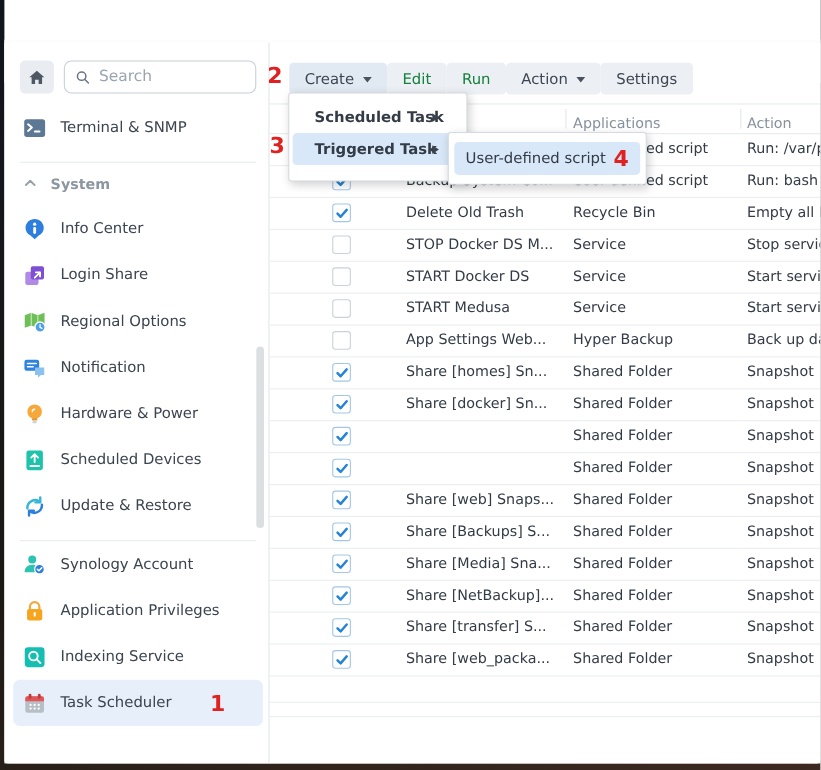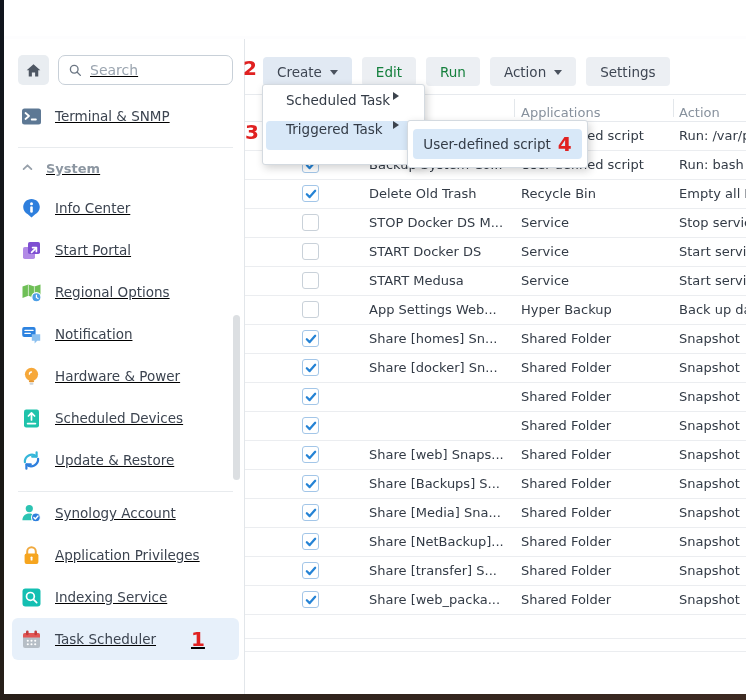--- a/index.html
+++ b/index.html
@@ -10,21 +10,21 @@
   .window { position:absolute; left:4px; top:0; width:742px; height:694px;
             background:#fff; border-radius:0 0 3px 3px; }
   
   .titlebar { height:39px; border-bottom:1px solid #e7eaee; display:flex; align-items:center;
               padding-left:9px; gap:8px; background:#fdfdfe;margin-top:36px; }
   .app-icon { width:23px; height:23px; display:inline-flex; }
   .app-icon svg { width:100%; height:100%; }
   .app-title { font-size:15px; font-weight:bold; color:#434b57; letter-spacing:.2px; }
   
   .win-body { position:absolute; top:39px; left:0; right:0; bottom:0; display:flex; }
-  .sidebar { width:240px; position:relative; background:#fff;text-decoration:underline; }
+  .sidebar { width:240px; position:relative; background:#fff; }
   .content { flex:1; border-left:1px solid #e2e6ea; position:relative; overflow:hidden; background:#fff; }
   
   .side-top { display:flex; gap:9px; margin:16px 11px 10px 14px; }
   .home-btn { width:31px; height:30px; background:#e9edf1; border:none; border-radius:5px;
               display:flex; align-items:center; justify-content:center; cursor:pointer; flex:0 0 31px; }
   .home-btn svg { width:17px; height:17px; }
   .searchbox { flex:1; height:30px; border:1px solid #c8d0d8; border-radius:7px; background:#fff;
                display:flex; align-items:center; padding:0 9px; gap:7px; }
   .searchbox svg { width:15px; height:15px; flex:0 0 15px; }
   .searchbox input { border:none; outline:none; width:100%; font-size:14px; color:#39414c;
@@ -35,21 +35,21 @@
   .side-item.selected { background:#e7f0fa; }
   .s-icon { width:21px; height:21px; flex:0 0 21px; display:inline-flex; }
   .s-icon svg { width:100%; height:100%; }
   .side-divider { border-top:1px solid #e8ebee; margin:10px 11px 0 14px; }
   .side-section { height:37px; margin-top:2px; display:flex; align-items:center; gap:12px;
                   padding-left:17px; color:#8c96a1; font-size:13px; font-weight:bold; cursor:pointer; }
   .side-section svg { width:13px; height:13px; }
   .side-scrollbar { position:absolute; right:4px; top:276px; width:7px; height:165px;
                     background:#dcdfe2; border-radius:4px; cursor:pointer; }
   
-  .toolbar { display:flex; gap:10px; margin:18px 0 0 18px; }
+  .toolbar { display:flex; gap:0; margin:18px 0 0 18px; }
   .tb-btn { height:29px; padding:0 14px; border:none; border-radius:4px; background:#eceff3;
             color:#3e4653; font-size:13.5px; display:flex; align-items:center; gap:8px;
             font-family:"DejaVu Sans","Liberation Sans",sans-serif; cursor:pointer; }
   .tb-btn.active { background:#e1e9f3; }
   .tb-btn.disabled { color:#15803d; cursor:default; }
   .tb-caret { width:0; height:0; border-left:4px solid transparent; border-right:4px solid transparent;
               border-top:5px solid #4a525e; margin-top:2px; }
   
   .tablewrap { position:absolute; top:55px; left:0; right:0; }
   .thead { height:28px; border-top:1px solid #e7eaee; border-bottom:1px solid #e7eaee;
@@ -67,22 +67,22 @@
   .cell { position:absolute; top:6px; white-space:nowrap; overflow:hidden; }
   .cell-name { left:124px; width:151px; }
   .cell-app  { left:276px; width:156px; }
   .cell-act  { left:434px; right:0; }
   .tail1 { height:24px; border-bottom:1px solid #ebedf0; }
   .tail2 { height:13px; border-bottom:1px solid #ebedf0; }
   
   .menu { position:absolute; left:258px; top:84px; width:163px; background:#fff;
           border:1px solid #d4dae0; border-radius:3px; box-shadow:2px 3px 9px rgba(0,0,0,.18);
           padding:7px 0 14px; z-index:20; }
-  .menu-item { height:29px; margin:0 3px; border-radius:4px; display:flex; align-items:flex-start;
-               padding-left:20px; font-size:13.5px; color:#333b46; position:relative; cursor:pointer; }
+  .menu-item { height:29px; margin:0 3px; border-radius:4px; display:flex; align-items:center;
+               padding-left:20px; font-size:13.5px; color:#333b46; position:relative; cursor:pointer;font-weight:bold; }
   .menu-item.hl { background:#d8e8f8; }
   .m-arrow { position:absolute; right:22px; width:0; height:0; border-top:4.5px solid transparent;
              border-bottom:4.5px solid transparent; border-left:6px solid #3c434d; }
   .submenu { position:absolute; left:403px; top:120px; width:181px; background:#fff;
              border:1px solid #d4dae0; border-radius:3px; box-shadow:2px 3px 9px rgba(0,0,0,.18);
              padding:8px 5px; z-index:21; }
   .submenu-item { height:30px; border-radius:4px; display:flex; align-items:center;
                   justify-content:center; gap:7px; font-size:13.5px; color:#333b46; cursor:pointer; }
   .submenu-item.hl { background:#d8e8f8; }
   
@@ -166,21 +166,21 @@
             </div>
             <div class="side-item">
               <span class="s-icon">
                 <svg viewBox="0 0 21 21">
                   <rect x="2" y="7" width="12" height="12" rx="1.8" fill="#b18ae6"></rect>
                   <rect x="7" y="2" width="12" height="12" rx="1.8" fill="#7e4fd2"></rect>
                   <path d="M10.6 12.4 L15.2 7.8" stroke="#fff" stroke-width="1.7" stroke-linecap="round"></path>
                   <path d="M11.6 7.6 h3.8 v3.8" fill="none" stroke="#fff" stroke-width="1.7" stroke-linecap="round" stroke-linejoin="round"></path>
                 </svg>
               </span>
-              <span class="s-label">Start Portal</span>
+              <span class="s-label">Login Share</span>
             </div>
             <div class="side-item">
               <span class="s-icon">
                 <svg viewBox="0 0 21 21">
                   <path d="M1.5 4.6 L7.4 2.4 L13.4 4.6 L19.5 2.4 V13.8 L13.4 16 L7.4 13.8 L1.5 16 Z" fill="#6fbf57"></path>
                   <path d="M7.4 2.4 V13.8 M13.4 4.6 V16" stroke="#fff" stroke-width="1" opacity=".65"></path>
                   <circle cx="15.4" cy="15.3" r="4.6" fill="#4d9fe6" stroke="#fff" stroke-width="1.2"></circle>
                   <path d="M15.4 13.2 v2.3 l1.7 1" stroke="#fff" stroke-width="1.2" fill="none" stroke-linecap="round"></path>
                 </svg>
               </span>

